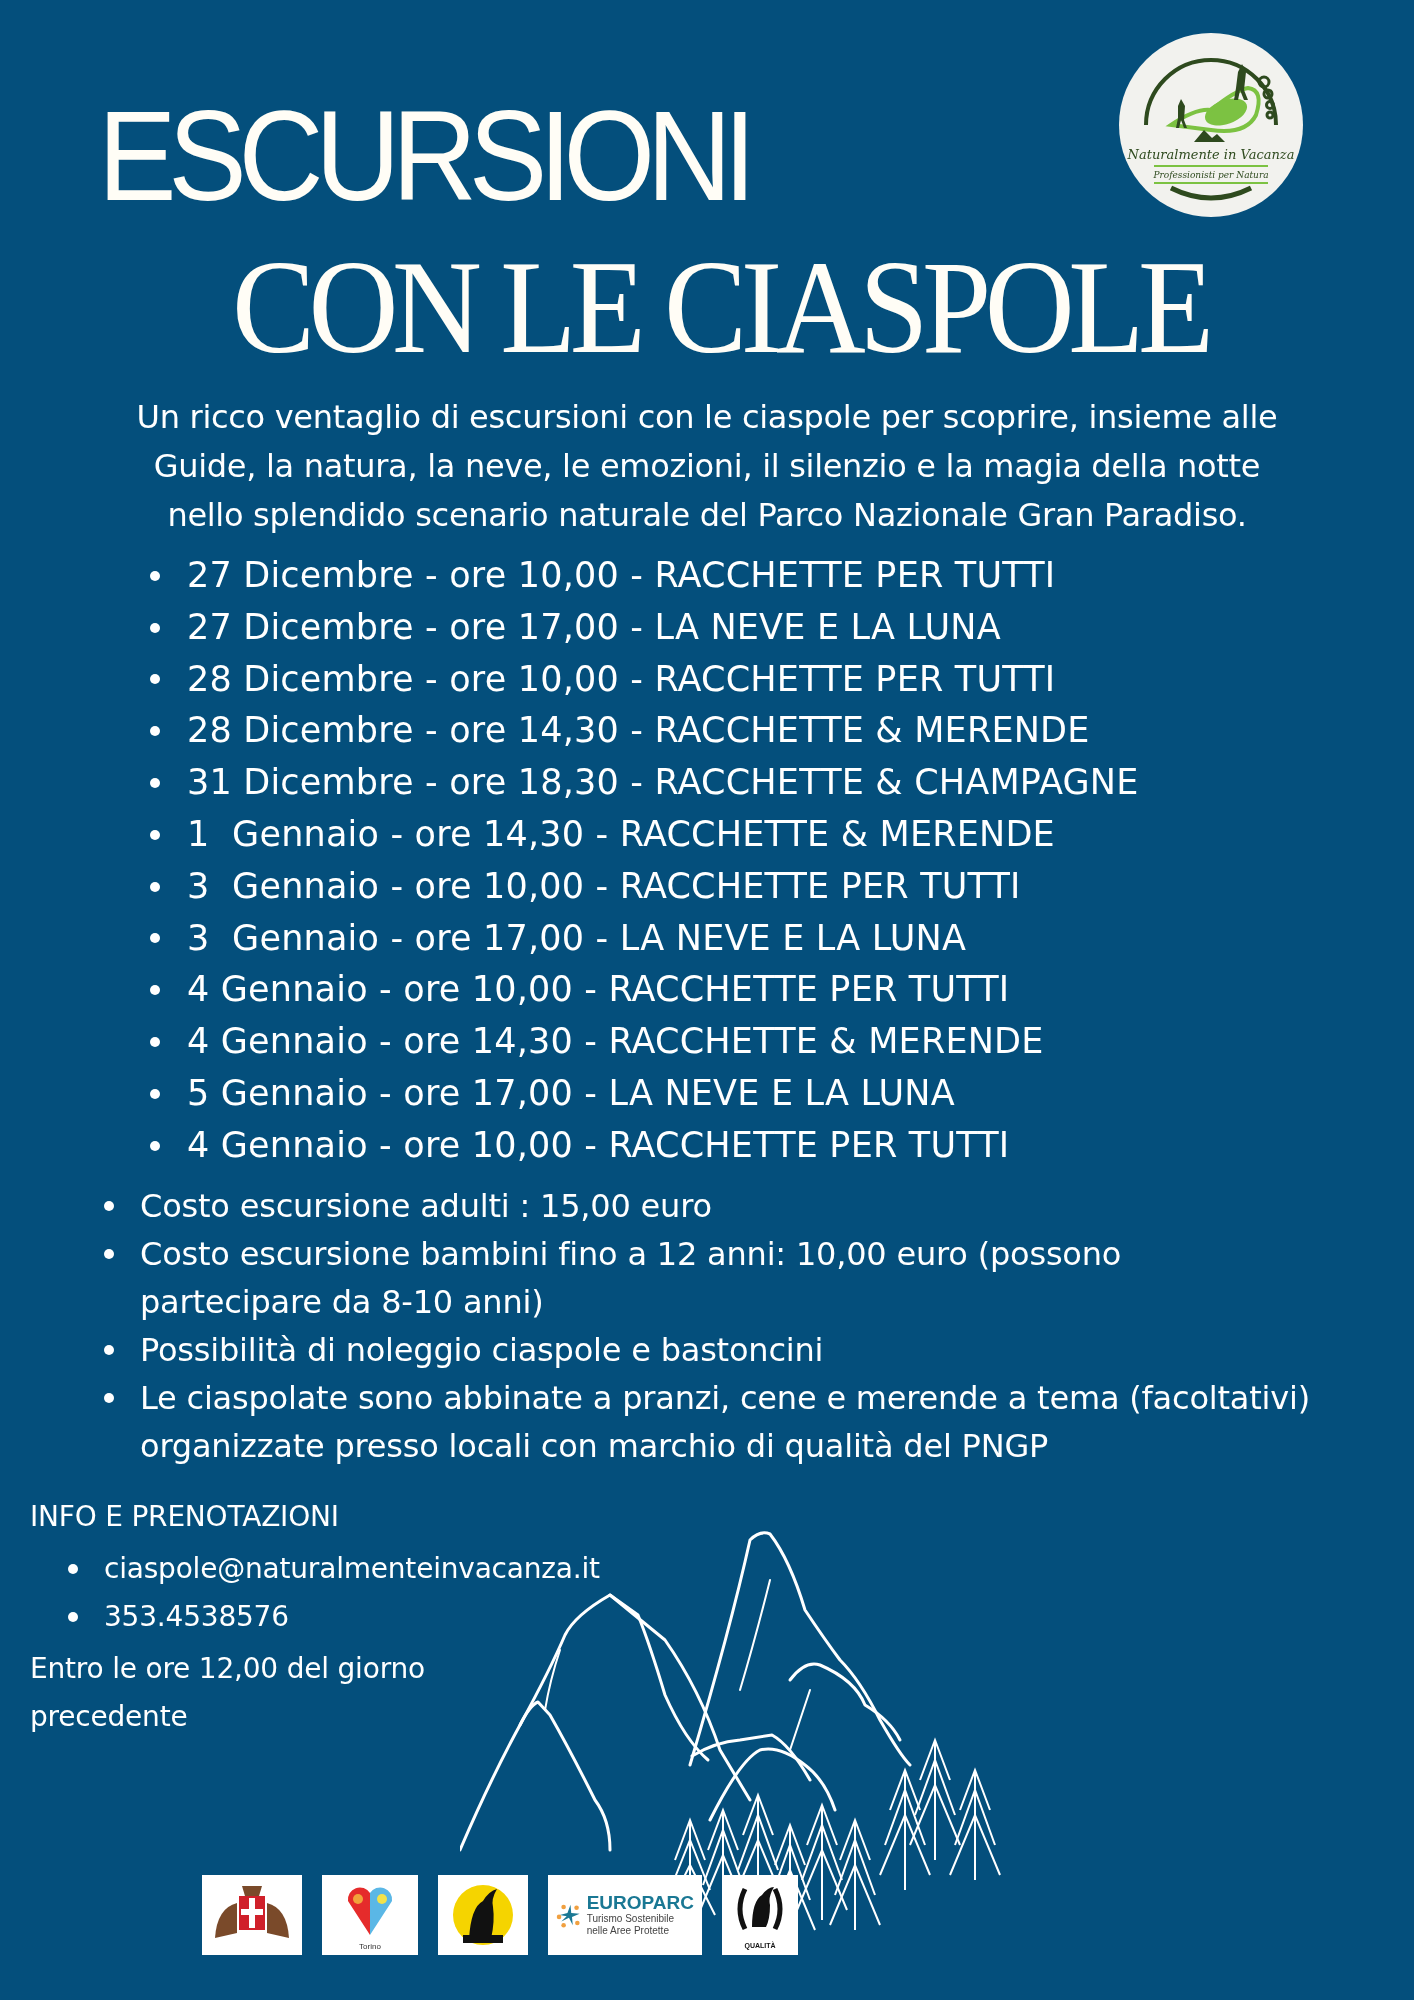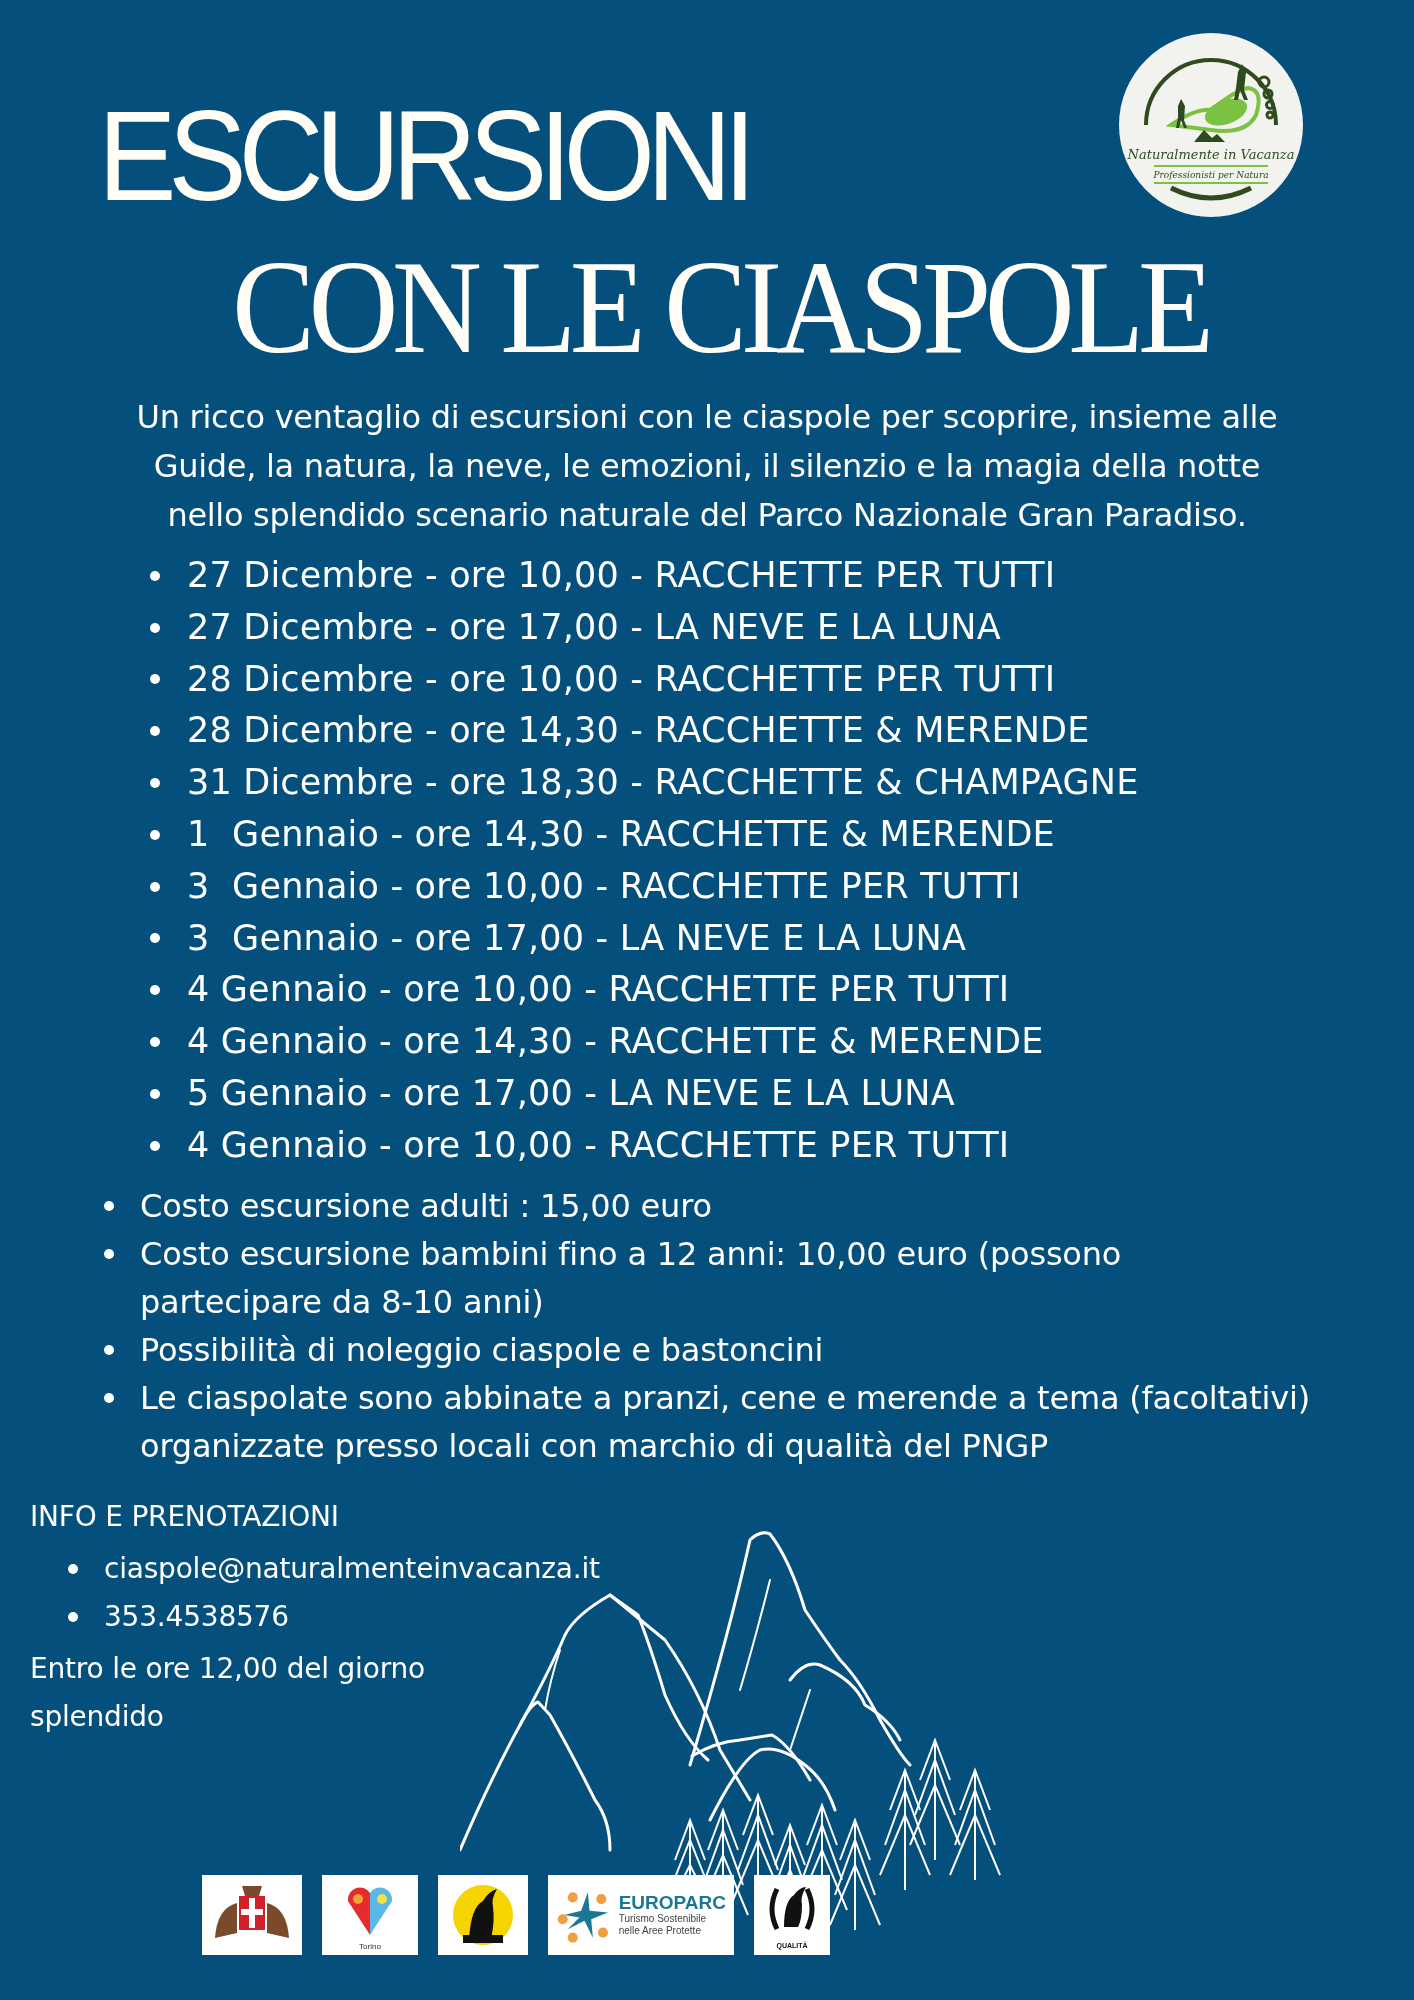--- a/index.html
+++ b/index.html
@@ -142,21 +142,21 @@
     <li style="width:1230px">Le ciaspolate sono abbinate a pranzi, cene e merende a tema (facoltativi) organizzate presso locali con marchio di qualità del PNGP</li>
   </ul>
 
   <div class="info">
     <div>INFO E PRENOTAZIONI</div>
     <ul class="contacts">
       <li>ciaspole@naturalmenteinvacanza.it</li>
       <li>353.4538576</li>
     </ul>
     <div>Entro le ore 12,00 del giorno</div>
-    <div>splendido</div>
+    <div>precedente</div>
   </div>
 
   <svg class="mountains" viewBox="0 0 954 420">
     <g fill="none" stroke="#ffffff" stroke-width="3" stroke-linejoin="round" stroke-linecap="round">
       <path d="M0 330 Q30 260 60 205 Q70 185 78 182 L90 195 Q110 230 135 280 Q150 300 150 330"></path>
       <path d="M60 205 Q90 150 105 115 Q115 95 150 75 L178 95 Q190 125 205 175 Q225 220 248 240"></path>
       <path d="M150 75 L205 120 Q240 170 260 230 L290 280"></path>
       <path d="M232 236 Q255 222 280 220 L312 215 Q330 225 350 260"></path>
       <path d="M230 245 Q270 110 290 20 Q300 10 310 14 Q330 40 345 90 Q365 120 380 140 Q400 160 420 200 Q440 235 450 245"></path>
       <path d="M330 160 Q345 140 360 145 Q395 160 405 185 Q430 200 440 220"></path>
@@ -198,21 +198,21 @@
       </svg>
       <span class="torino-label">Torino</span>
     </div>
     <div class="partner" style="width:90px">
       <svg width="76" height="76" viewBox="0 0 76 76">
         <circle cx="38" cy="38" r="30" fill="#f5d400"></circle>
         <path d="M24 62 Q26 30 38 24 Q44 14 52 12 Q46 22 48 30 Q50 44 46 62 Z" fill="#111"></path>
         <rect x="18" y="58" width="40" height="8" fill="#111"></rect>
       </svg>
     </div>
-    <div class="partner" style="width:186px;padding:16px 8px;box-sizing:border-box">
+    <div class="partner" style="width:154px;padding:16px 8px;box-sizing:border-box">
       <svg width="70" height="70" viewBox="0 0 70 70">
         <path d="M10 35 L30 30 L38 8 L40 30 L62 32 L42 40 L44 62 L34 42 L14 52 L28 38 Z" fill="#1a7894"></path>
         <circle cx="20" cy="14" r="6" fill="#f0a040"></circle>
         <circle cx="54" cy="16" r="6" fill="#f0a040"></circle>
         <circle cx="8" cy="40" r="6" fill="#f0a040"></circle>
         <circle cx="56" cy="56" r="6" fill="#f0a040"></circle>
         <circle cx="20" cy="62" r="6" fill="#f0a040"></circle>
       </svg>
       <div class="europarc-text">
         <span class="europarc-name">EUROPARC</span>

